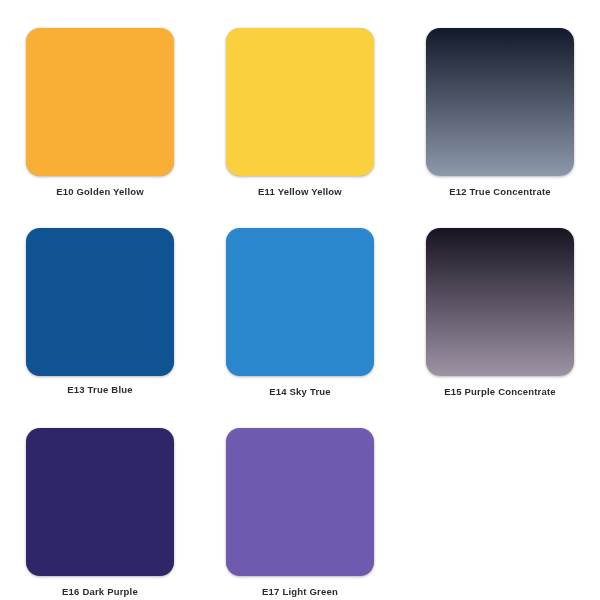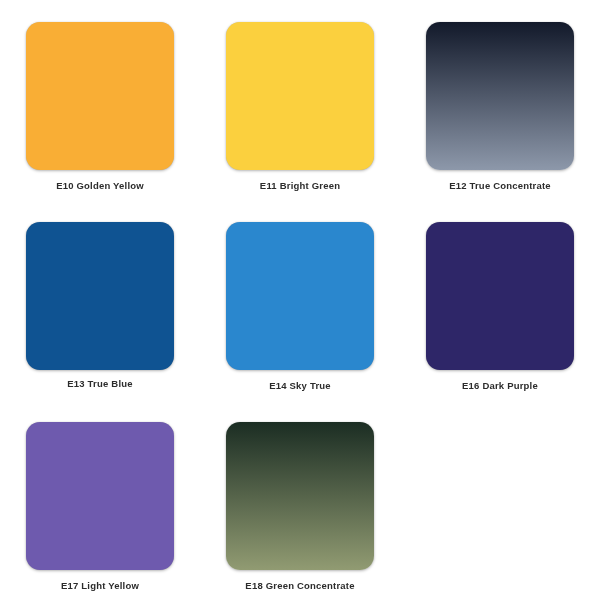--- a/index.html
+++ b/index.html
@@ -23,21 +23,21 @@
     grid-template-rows: repeat(3, 200px);
     box-sizing: border-box;
   }
 
   .swatch-cell {
     position: relative;
     display: flex;
     flex-direction: column;
     align-items: center;
     justify-content: flex-start;
-    padding-top: 22px;
+    padding-top: 28px;
     box-sizing: border-box;
   }
 
   .swatch-chip {
     width: 148px;
     height: 148px;
     border-radius: 14px;
     box-shadow: 0 1px 3px rgba(0,0,0,0.28),
                 0 0 1px rgba(0,0,0,0.18);
     flex: none;
@@ -59,47 +59,47 @@
 
 <div class="swatch-grid">
 
   <div class="swatch-cell">
     <div class="swatch-chip" style="background: rgb(249, 174, 53);"></div>
     <div class="swatch-label" style="color: rgb(44, 44, 44);">E10 Golden Yellow</div>
   </div>
 
   <div class="swatch-cell">
     <div class="swatch-chip" style="background: rgb(251, 208, 62);"></div>
-    <div class="swatch-label" style="color: rgb(44, 44, 44);">E11 Bright Green</div>
+    <div class="swatch-label" style="color: rgb(44, 44, 44);">E11 Yellow Yellow</div>
   </div>
 
   <div class="swatch-cell">
     <div class="swatch-chip" style="background: linear-gradient(rgb(18, 25, 42) 0%, rgb(141, 152, 170) 100%);"></div>
     <div class="swatch-label" style="color: rgb(44, 44, 44);">E12 True Concentrate</div>
   </div>
 
   <div class="swatch-cell">
     <div class="swatch-chip" style="background: rgb(15, 83, 146);"></div>
     <div class="swatch-label" style="color: rgb(44, 44, 44); margin-top: 8px;">E13 True Blue</div>
   </div>
 
   <div class="swatch-cell">
     <div class="swatch-chip" style="background: rgb(42, 135, 206);"></div>
     <div class="swatch-label" style="color: rgb(44, 44, 44);">E14 Sky True</div>
   </div>
 
+  <div class="swatch-cell">
+    <div class="swatch-chip" style="background: linear-gradient(rgb(24, 19, 32) 0%, rgb(157, 147, 165) 100%);"></div>
+    <div class="swatch-label" style="color: rgb(44, 44, 44);">E15 Purple Concentrate</div>
+  </div>
 
   <div class="swatch-cell">
     <div class="swatch-chip" style="background: rgb(46, 38, 104);"></div>
     <div class="swatch-label" style="color: rgb(44, 44, 44); text-align: right;">E16 Dark Purple</div>
   </div>
 
   <div class="swatch-cell">
     <div class="swatch-chip" style="background: rgb(110, 90, 174);"></div>
-    <div class="swatch-label" style="color: rgb(44, 44, 44);">E17 Light Yellow</div>
+    <div class="swatch-label" style="color: rgb(44, 44, 44);">E17 Light Green</div>
   </div>
 
-  <div class="swatch-cell">
-    <div class="swatch-chip" style="background: linear-gradient(rgb(27, 45, 35) 0%, rgb(145, 155, 114) 100%);"></div>
-    <div class="swatch-label" style="color: rgb(44, 44, 44);">E18 Green Concentrate</div>
-  </div>
 
 </div>
 
 </body></html>

